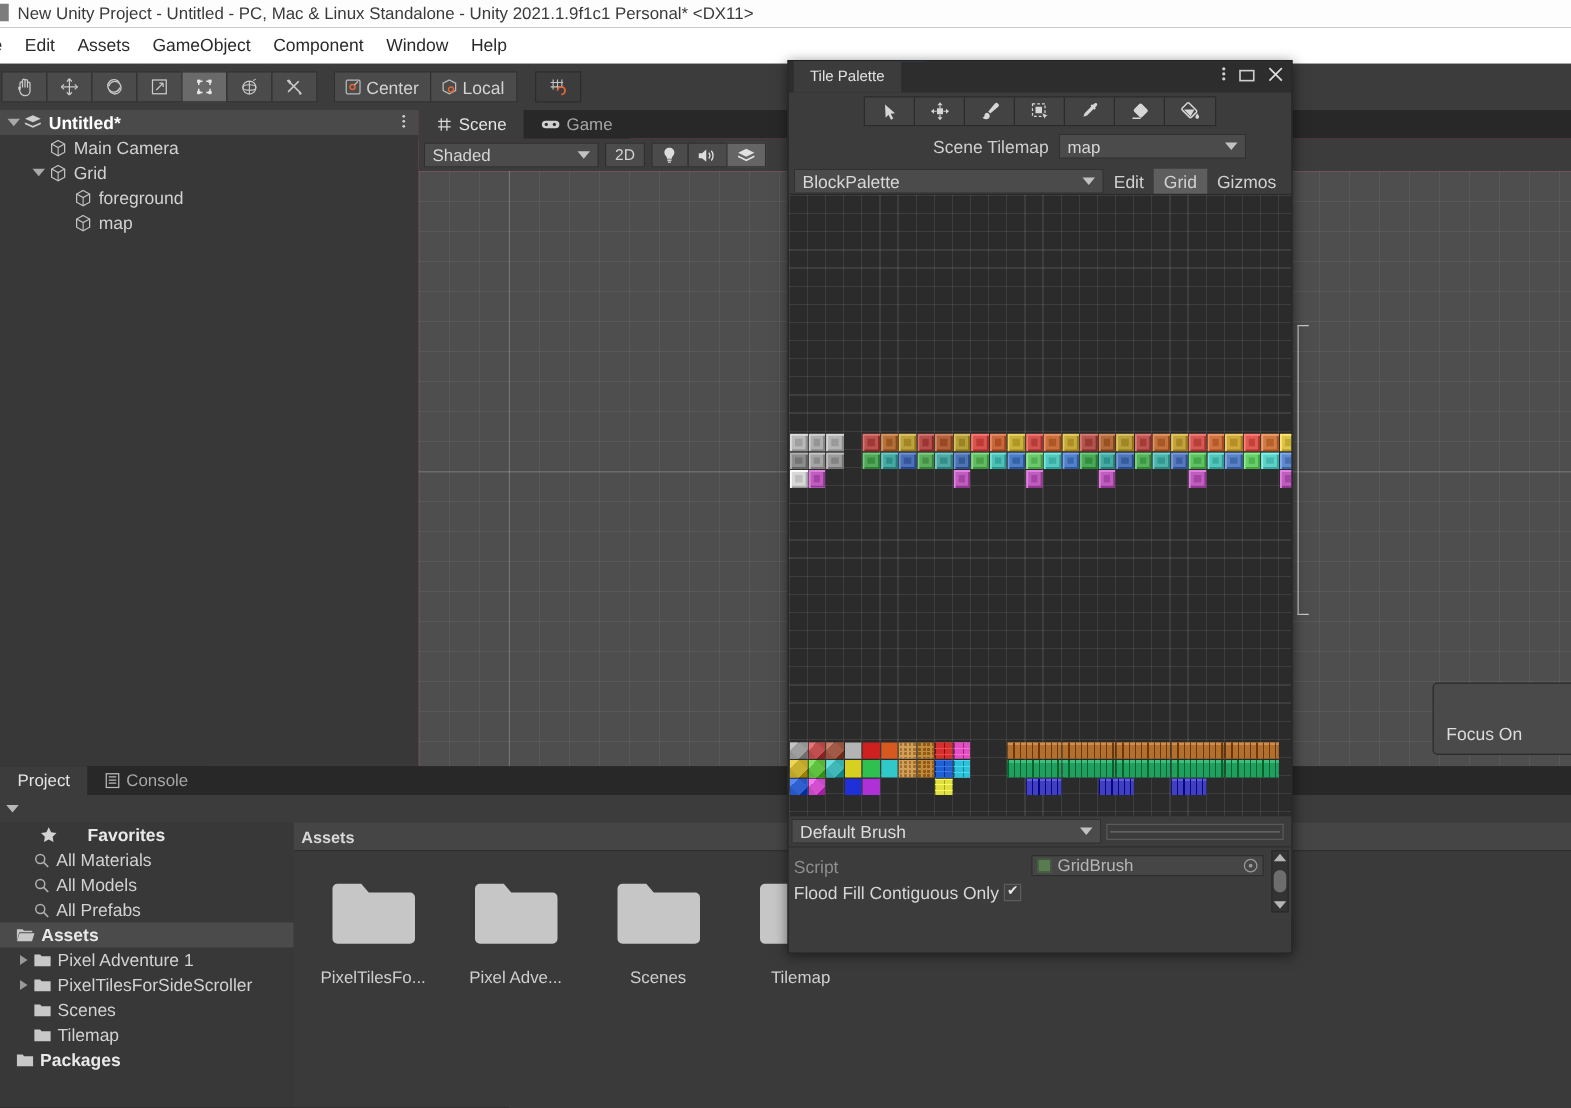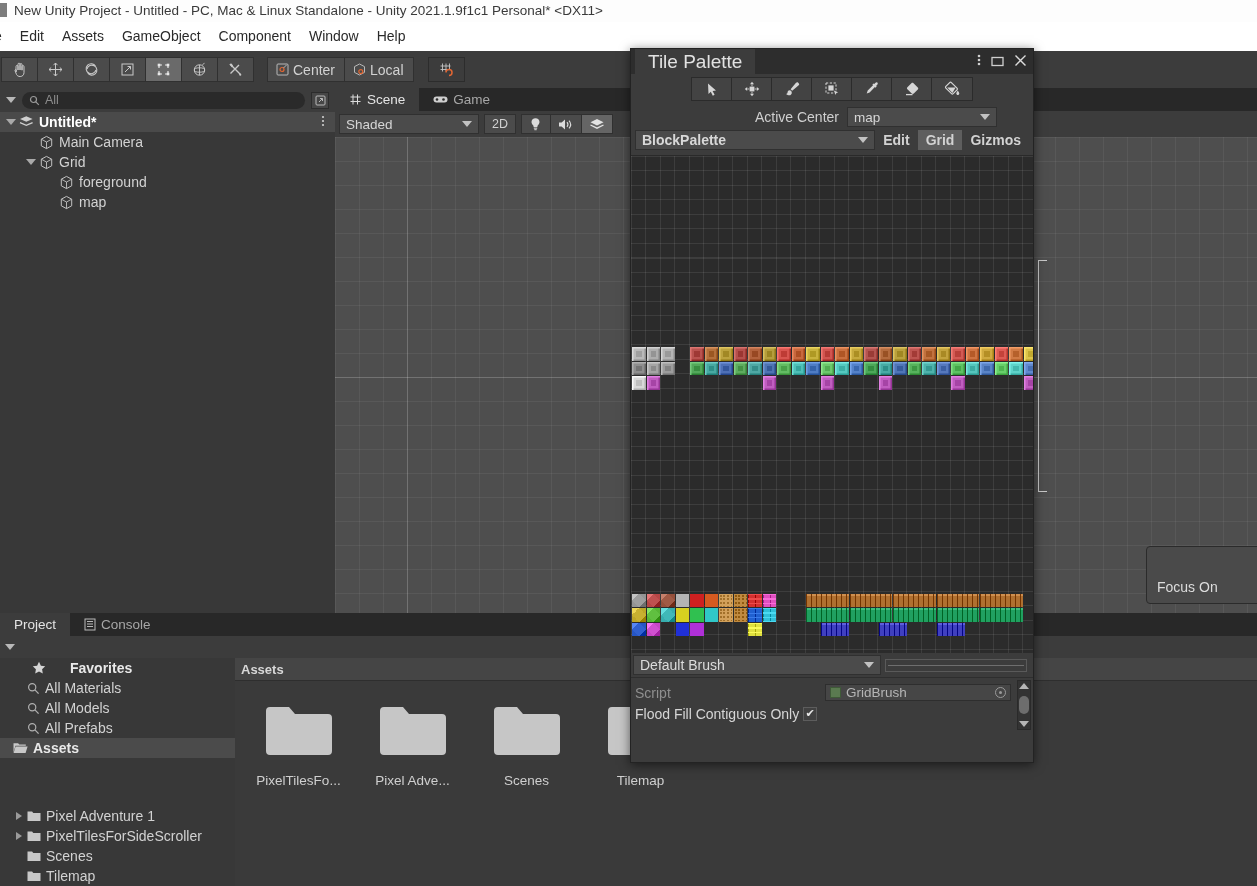--- a/index.html
+++ b/index.html
@@ -191,41 +191,41 @@
 
   
   #tilepalette {
     position: absolute; left: 630px; top: 48px; width: 404px; height: 715px;
     background: #3c3c3c; border: 1px solid #232323;
     box-shadow: 0 2px 10px rgba(0,0,0,0.55);
   }
   .tp-accent { position: absolute; left: 4px; top: 0; width: 106px; height: 3px; background: #3b6ea5; }
   .tp-tabrow { height: 25px; background: #2d2d2d; position: relative; display: flex; align-items: center; }
   .tp-tab {
-    height: 25px; background: #3c3c3c; color: #e2e2e2; font-size: 19px;
+    height: 25px; background: #3c3c3c; color: #e2e2e2; font-size: 12px;
     line-height: 25px; padding: 0 13px; margin-left: 4px;
   }
   .tp-winbtns {
     position: absolute; right: 6px; top: 0; height: 25px; display: flex;
     align-items: center; gap: 10px; color: #cfcfcf;
   }
   .tp-toolrow { height: 30px; display: flex; align-items: center; justify-content: center; }
   .tp-tools {
     display: flex; border: 1px solid #2b2b2b; background: #434343;
   }
   .tp-tool {
     width: 40px; height: 22px; display: flex; align-items: center;
     justify-content: center; border-right: 1px solid #2b2b2b; color: #d6d6d6;
   }
   .tp-tool:last-child { border-right: none; }
   .tp-activerow { height: 26px; display: flex; align-items: center; justify-content: flex-end; padding-right: 36px; gap: 8px; }
   .tp-activelabel { color: #cfcfcf; font-size: 14px; }
   .tp-palrow {
-    height: 26px; background: #3c3c3c; display: flex; align-items: flex-start;
-    padding: 0 4px; gap: 0; border-bottom: 1px solid #2a2a2a; font-weight: bold;
+    height: 26px; background: #3c3c3c; display: flex; align-items: flex-end;
+    padding: 0 4px; gap: 0; border-bottom: 1px solid #2a2a2a;
   }
   .tp-palname {
     flex: 1; height: 20px; background: #4b4b4b; border: 1px solid #303030;
     display: flex; align-items: center; justify-content: space-between;
     padding: 0 6px; color: #d8d8d8; font-size: 14px;
   }
   .tp-pbtn {
     height: 20px; background: #3c3c3c; color: #d2d2d2; font-size: 14px;
     display: flex; align-items: center; padding: 0 8px;
   }
@@ -397,36 +397,20 @@
             <path d="M4.5 2.5v8M8 2.5v8M11.5 2.5v6"></path>
             <path d="M2.5 5h10M2.5 8.5h10"></path>
           </g>
           <path d="M8 11.5a3 3 0 1 1 3 3" fill="none" stroke="#e06633" stroke-width="1.5"></path>
         </svg>
     </div>
     <div class="exp-badge">Experimental Pac</div>
   </div>
 
   <div class="panel" id="hierarchy">
-    <div class="searchrow">
-      <span class="tri-down"></span>
-      <div class="searchbox">
-        <svg width="11" height="11" viewBox="0 0 11 11">
-            <circle cx="4.5" cy="4.5" r="3" fill="none" stroke="#9a9a9a" stroke-width="1.2"></circle>
-            <path d="M6.8 6.8L9.8 9.8" stroke="#9a9a9a" stroke-width="1.2"></path>
-          </svg>
-        <span>All</span>
-      </div>
-      <div class="sq-btn">
-        <svg width="11" height="11" viewBox="0 0 11 11">
-            <rect x="1" y="1" width="9" height="9" rx="1" fill="none" stroke="#b9b9b9" stroke-width="1"></rect>
-            <path d="M4 7L7.5 3.5M7.5 3.5H5M7.5 3.5V6" stroke="#b9b9b9" stroke-width="1" fill="none"></path>
-          </svg>
-      </div>
-    </div>
     <div class="hlist" id="hierarchy-list">
         <div class="hrow sel" style="padding-left: 6px;">
           <span class="arrow"></span>
           <span style="display: flex; align-items: center; margin-right: 5px;">
             <svg width="15" height="14" viewBox="0 0 15 14">
               <path d="M7.3 1.2L13.6 4 7.3 6.8 1 4z" fill="#cfcfcf"></path>
               <path d="M1 7.6l6.3 2.8 6.3-2.8" fill="none" stroke="#cfcfcf" stroke-width="1.3"></path>
             </svg>
           </span>
           <span>Untitled*</span>
@@ -605,21 +589,21 @@
           <div class="ptrow bold sel" style="padding-left: 2px;">
             <span class="tri-r hidden"></span>
             <span style="display: flex; align-items: center;">
               <svg width="15" height="12" viewBox="0 0 15 12">
                 <path d="M0.5 1.3h4.6l1.1 1.3h6.6v1.2H2.4L0.5 10.7z" fill="#c8c8c8"></path>
                 <path d="M2.6 4.6h12L12.6 11H0.6z" fill="#c8c8c8"></path>
               </svg>
             </span>
             <span>Assets</span>
           </div>
-          <div class="ptrow" style="padding-left: 16px; margin-top: 48px;">
+          <div class="ptrow" style="padding-left: 16px;">
             <span class="tri-r"></span>
             <span style="display: flex; align-items: center;">
               <svg width="14" height="12" viewBox="0 0 14 12">
                 <path d="M0.5 1.5h4.6l1.2 1.4h7.2v8.1H0.5z" fill="#c8c8c8"></path>
               </svg>
             </span>
             <span>Pixel Adventure 1</span>
           </div>
           <div class="ptrow" style="padding-left: 16px;">
             <span class="tri-r"></span>
@@ -768,21 +752,21 @@
           <svg width="16" height="16" viewBox="0 0 16 16">
               <path d="M7.4 1.6l5.6 5.6c.5.5.5 1.2 0 1.7l-3.8 3.8c-.5.5-1.2.5-1.7 0L1.9 7.1c-.5-.5-.5-1.2 0-1.7l3.8-3.8c.5-.5 1.2-.5 1.7 0z" fill="none" stroke="#d6d6d6" stroke-width="1.2"></path>
               <path d="M3.2 6.5l8.4 0 -3.2 5.6z" fill="#d6d6d6"></path>
               <path d="M13.8 9.5c.9 1.4 1.5 2.3 1.5 3 0 .9-.7 1.5-1.5 1.5s-1.5-.6-1.5-1.5c0-.7.6-1.6 1.5-3z" fill="#d6d6d6"></path>
             </svg>
         </div>
       </div>
     </div>
 
     <div class="tp-activerow">
-      <span class="tp-activelabel">Active Center</span>
+      <span class="tp-activelabel">Scene Tilemap</span>
       <div class="dd" style="width:150px">
         <span>map</span>
         <span class="cap-tri"></span>
       </div>
     </div>
 
     <div class="tp-palrow">
       <div class="tp-palname">
         <span>BlockPalette</span>
         <span class="cap-tri"></span>

